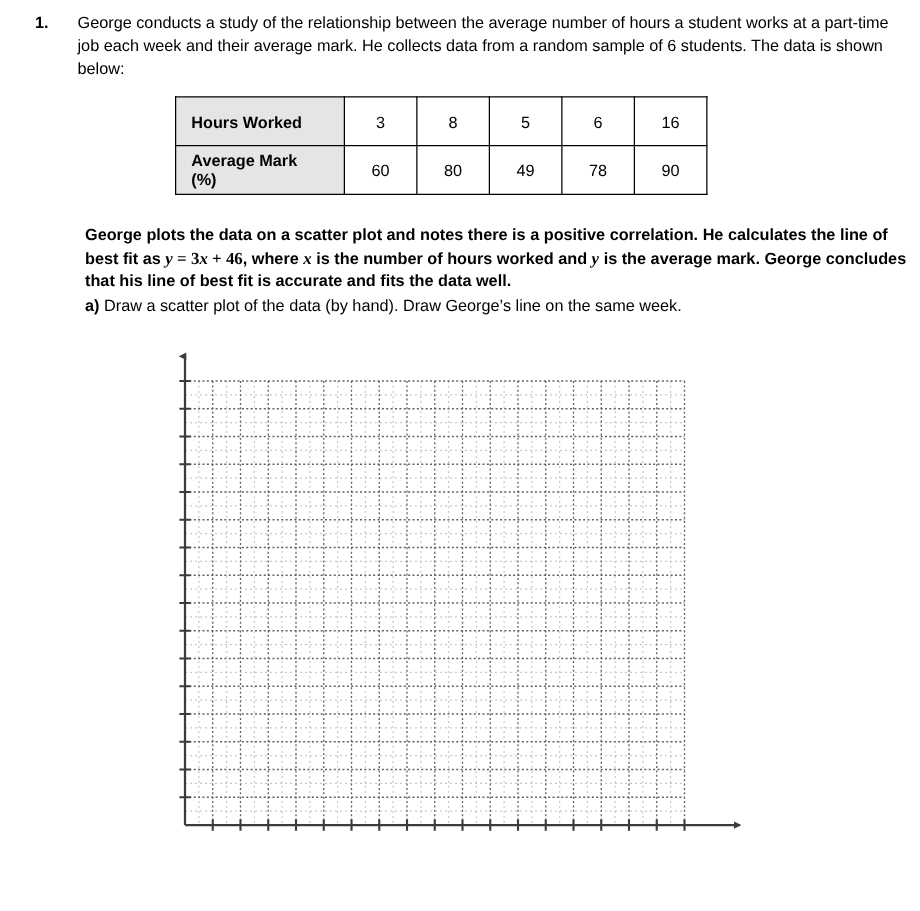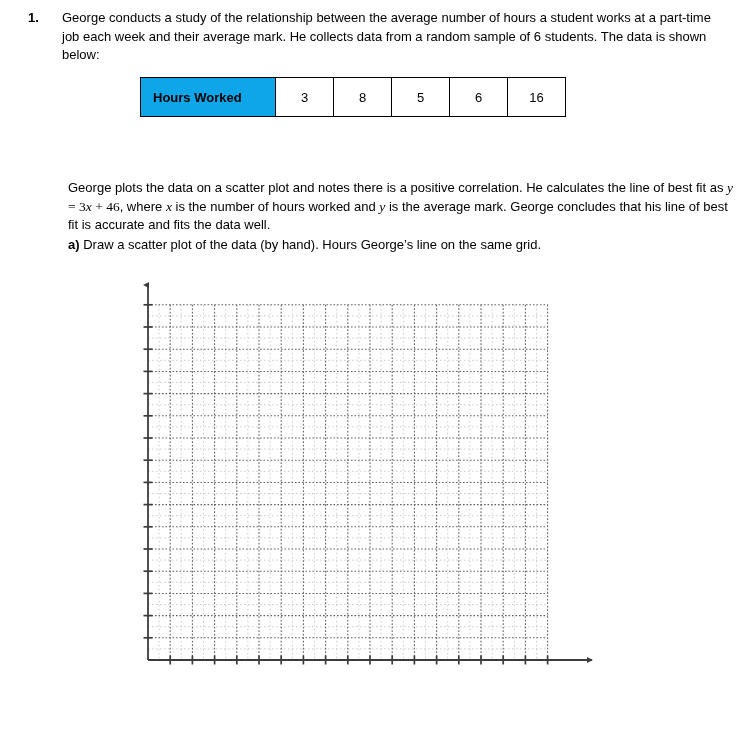--- a/index.html
+++ b/index.html
@@ -57,21 +57,21 @@
   }
   table.data-table td {
     border: 1.3px solid #000000;
     font-size: 13px;
     text-align: center;
     vertical-align: middle;
     padding: 0;
     height: 38px;
   }
   table.data-table td.row-header {
-    background: #0ea5e9;
+    background: #e5e5e5;
     font-weight: bold;
     text-align: left;
     padding-left: 12px;
     width: 122px;
     line-height: 15px;
   }
   table.data-table td.val {
     width: 57px;
     background: #ffffff;
   }
@@ -81,20 +81,21 @@
   #para-block {
     position: absolute;
     left: 68px;
     top: 179px;
     width: 668px;
   }
   #para-block p {
     margin: 0;
     font-size: 13px;
     line-height: 18.5px;
+    font-weight: bold;
   }
   .mathvar {
     font-family: "Liberation Serif", serif;
     font-style: italic;
     font-size: 13.5px;
   }
   .mathnum {
     font-family: "Liberation Serif", serif;
     font-style: normal;
     font-size: 13.5px;
@@ -145,31 +146,42 @@
       <tr>
         <td class="row-header">
           <span>Hours Worked</span>
         </td>
         <td class="val">3</td>
         <td class="val">8</td>
         <td class="val">5</td>
         <td class="val">6</td>
         <td class="val">16</td>
       </tr>
+      <tr>
+        <td class="row-header">
+          <span>Average Mark</span>
+          <span class="hdr-line2">(%)</span>
+        </td>
+        <td class="val">60</td>
+        <td class="val">80</td>
+        <td class="val">49</td>
+        <td class="val">78</td>
+        <td class="val">90</td>
+      </tr>
     </tbody>
   </table>
 </div>
 
 <div id="para-block">
   <p><span>George plots the data on a scatter plot and notes there is a positive correlation. He calculates the line of best fit as </span><span class="mathvar">y</span><span class="mathop"> = </span><span class="mathnum">3</span><span class="mathvar">x</span><span class="mathop"> + </span><span class="mathnum">46</span><span>, where </span><span class="mathvar">x</span><span> is the number of hours worked and </span><span class="mathvar">y</span><span> is the average mark. George concludes that his line of best fit is accurate and fits the data well.</span></p>
 </div>
 
 <div id="part-a">
   <span class="part-label">a)</span>
-  <span>Draw a scatter plot of the data (by hand).  Hours George’s line on the same grid.</span>
+  <span>Draw a scatter plot of the data (by hand).  Draw George’s line on the same week.</span>
 </div>
 
 <div id="graph-area">
   <svg id="graph-svg" width="480" height="410" viewBox="0 0 480 410">
     <defs>
       <marker id="arrowUp" markerWidth="7" markerHeight="7" refX="3" refY="5" orient="auto" markerUnits="userSpaceOnUse">
         <path d="M3,0 L6,6 L0,6 Z" fill="#3c3c3c"></path>
       </marker>
       <marker id="arrowRight" markerWidth="7" markerHeight="7" refX="5" refY="3" orient="auto" markerUnits="userSpaceOnUse">
         <path d="M0,0 L6,3 L0,6 Z" fill="#3c3c3c"></path>

